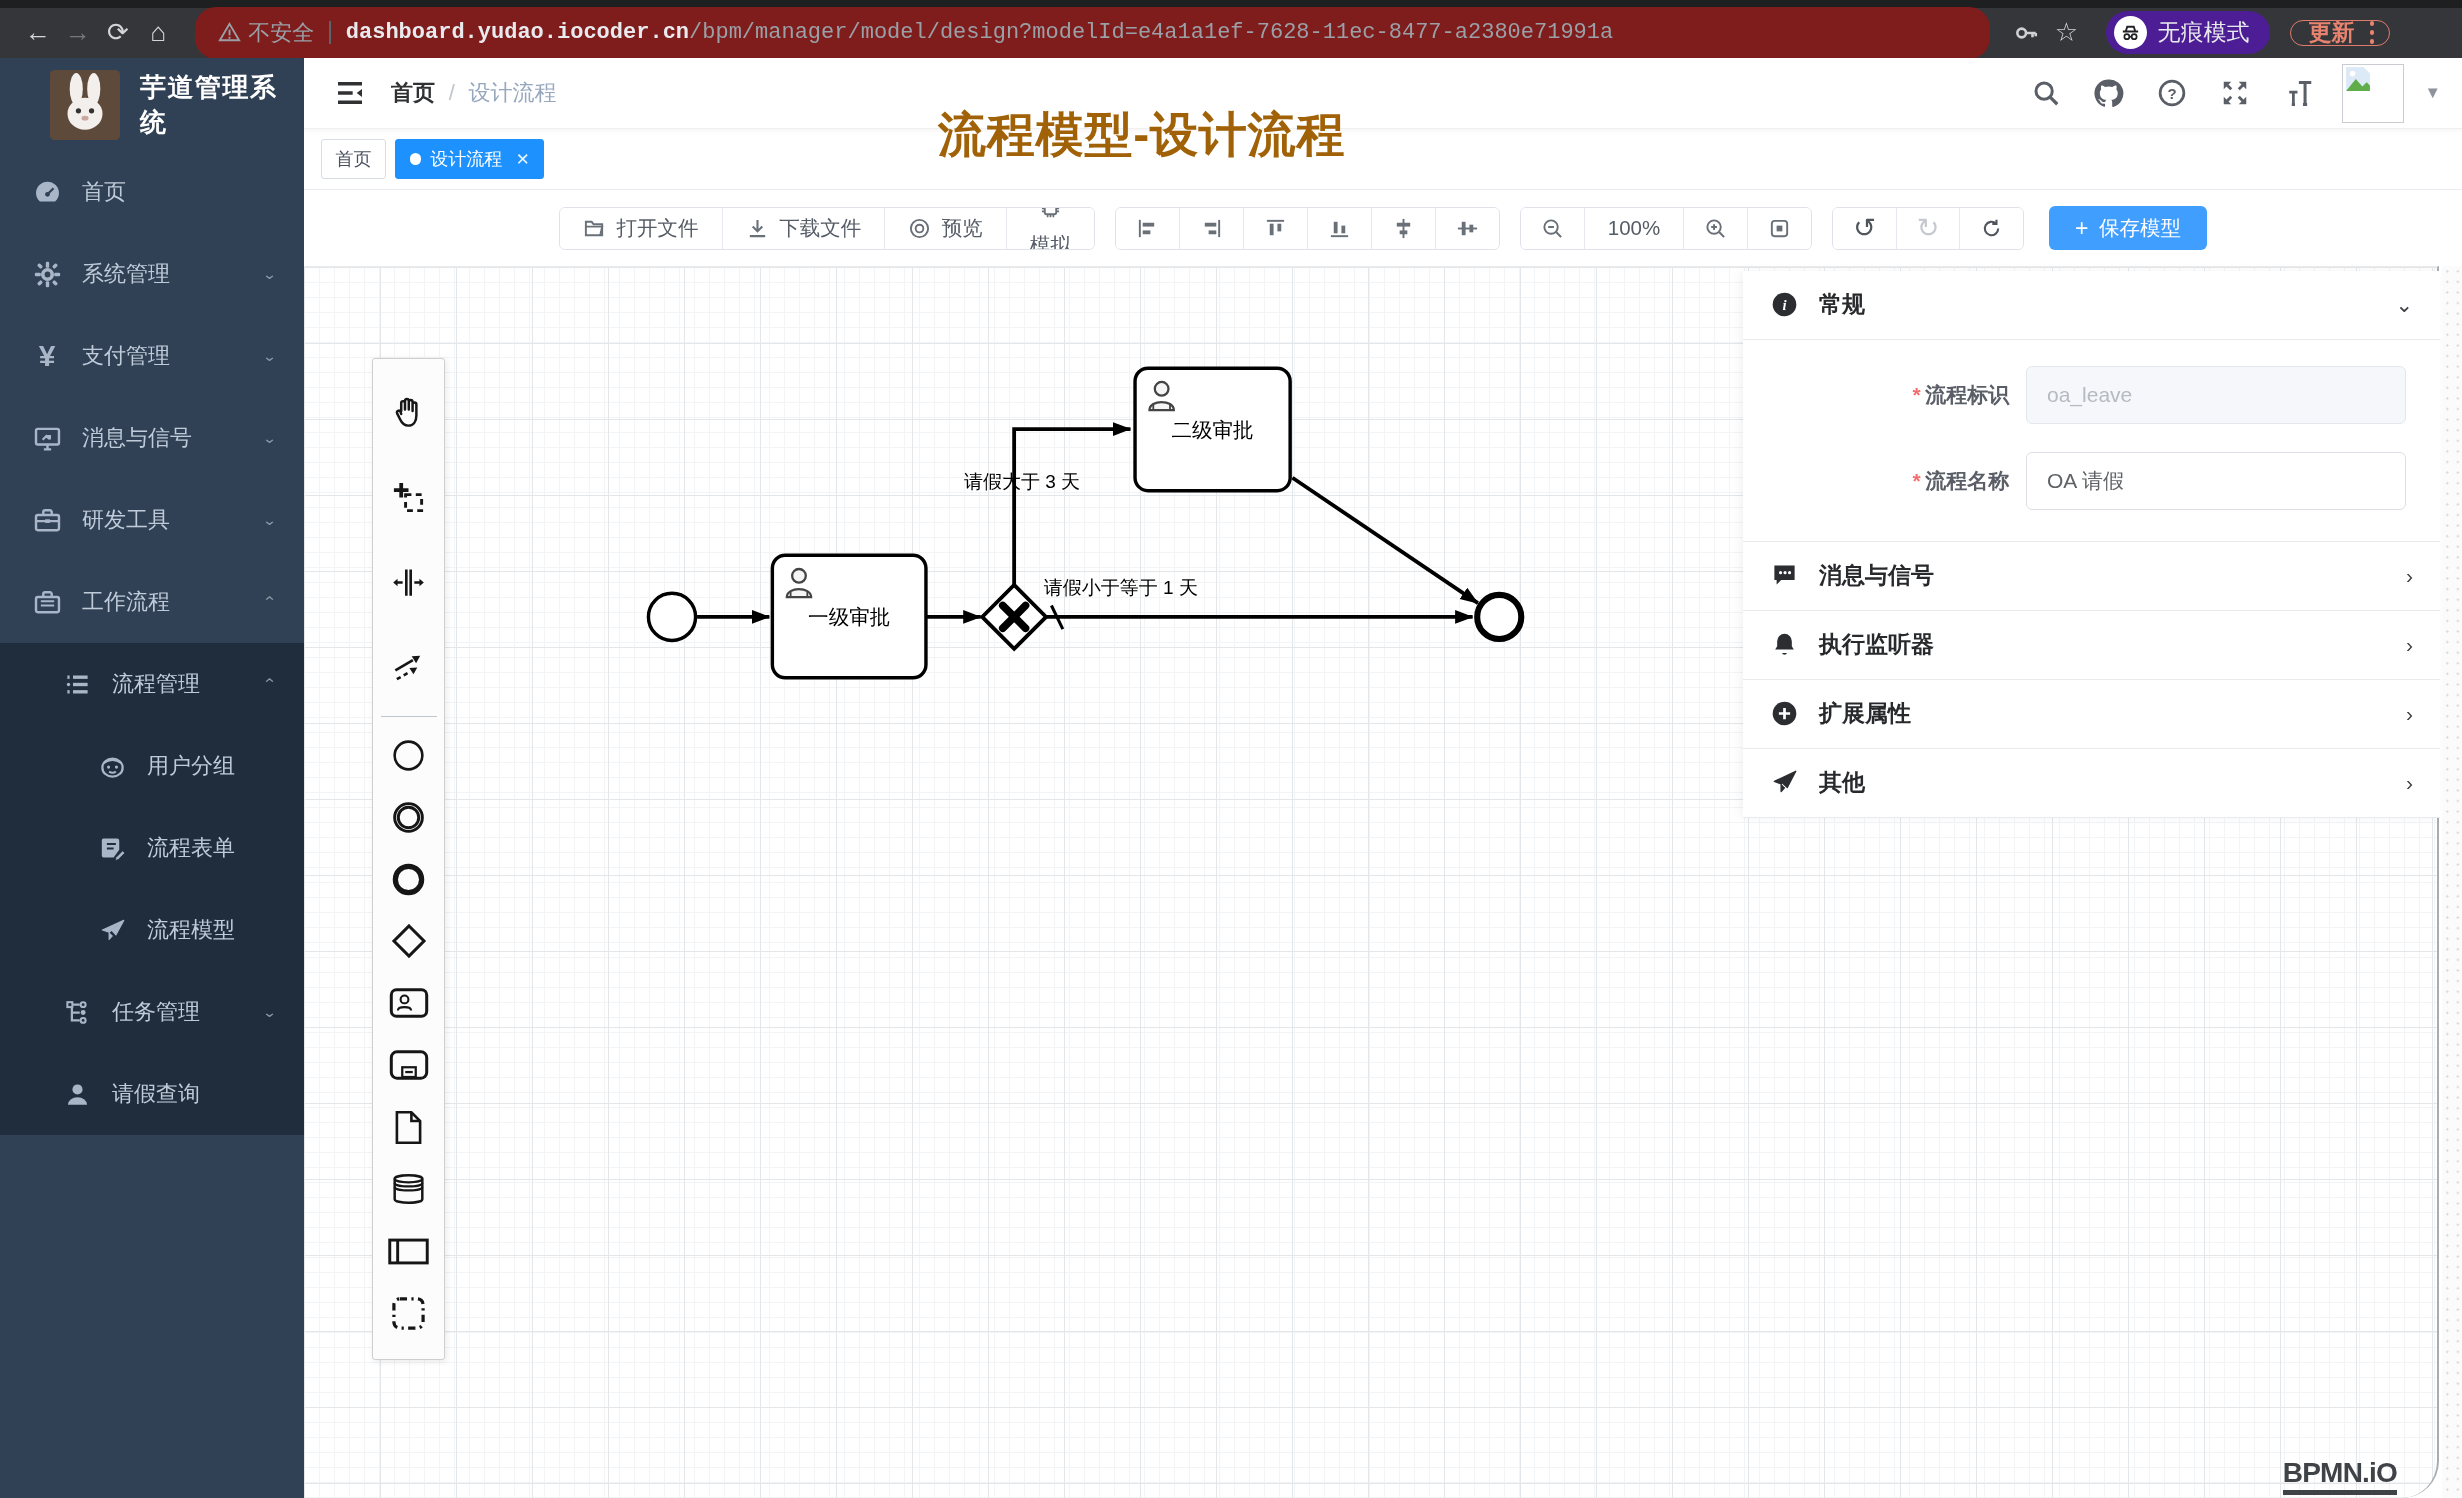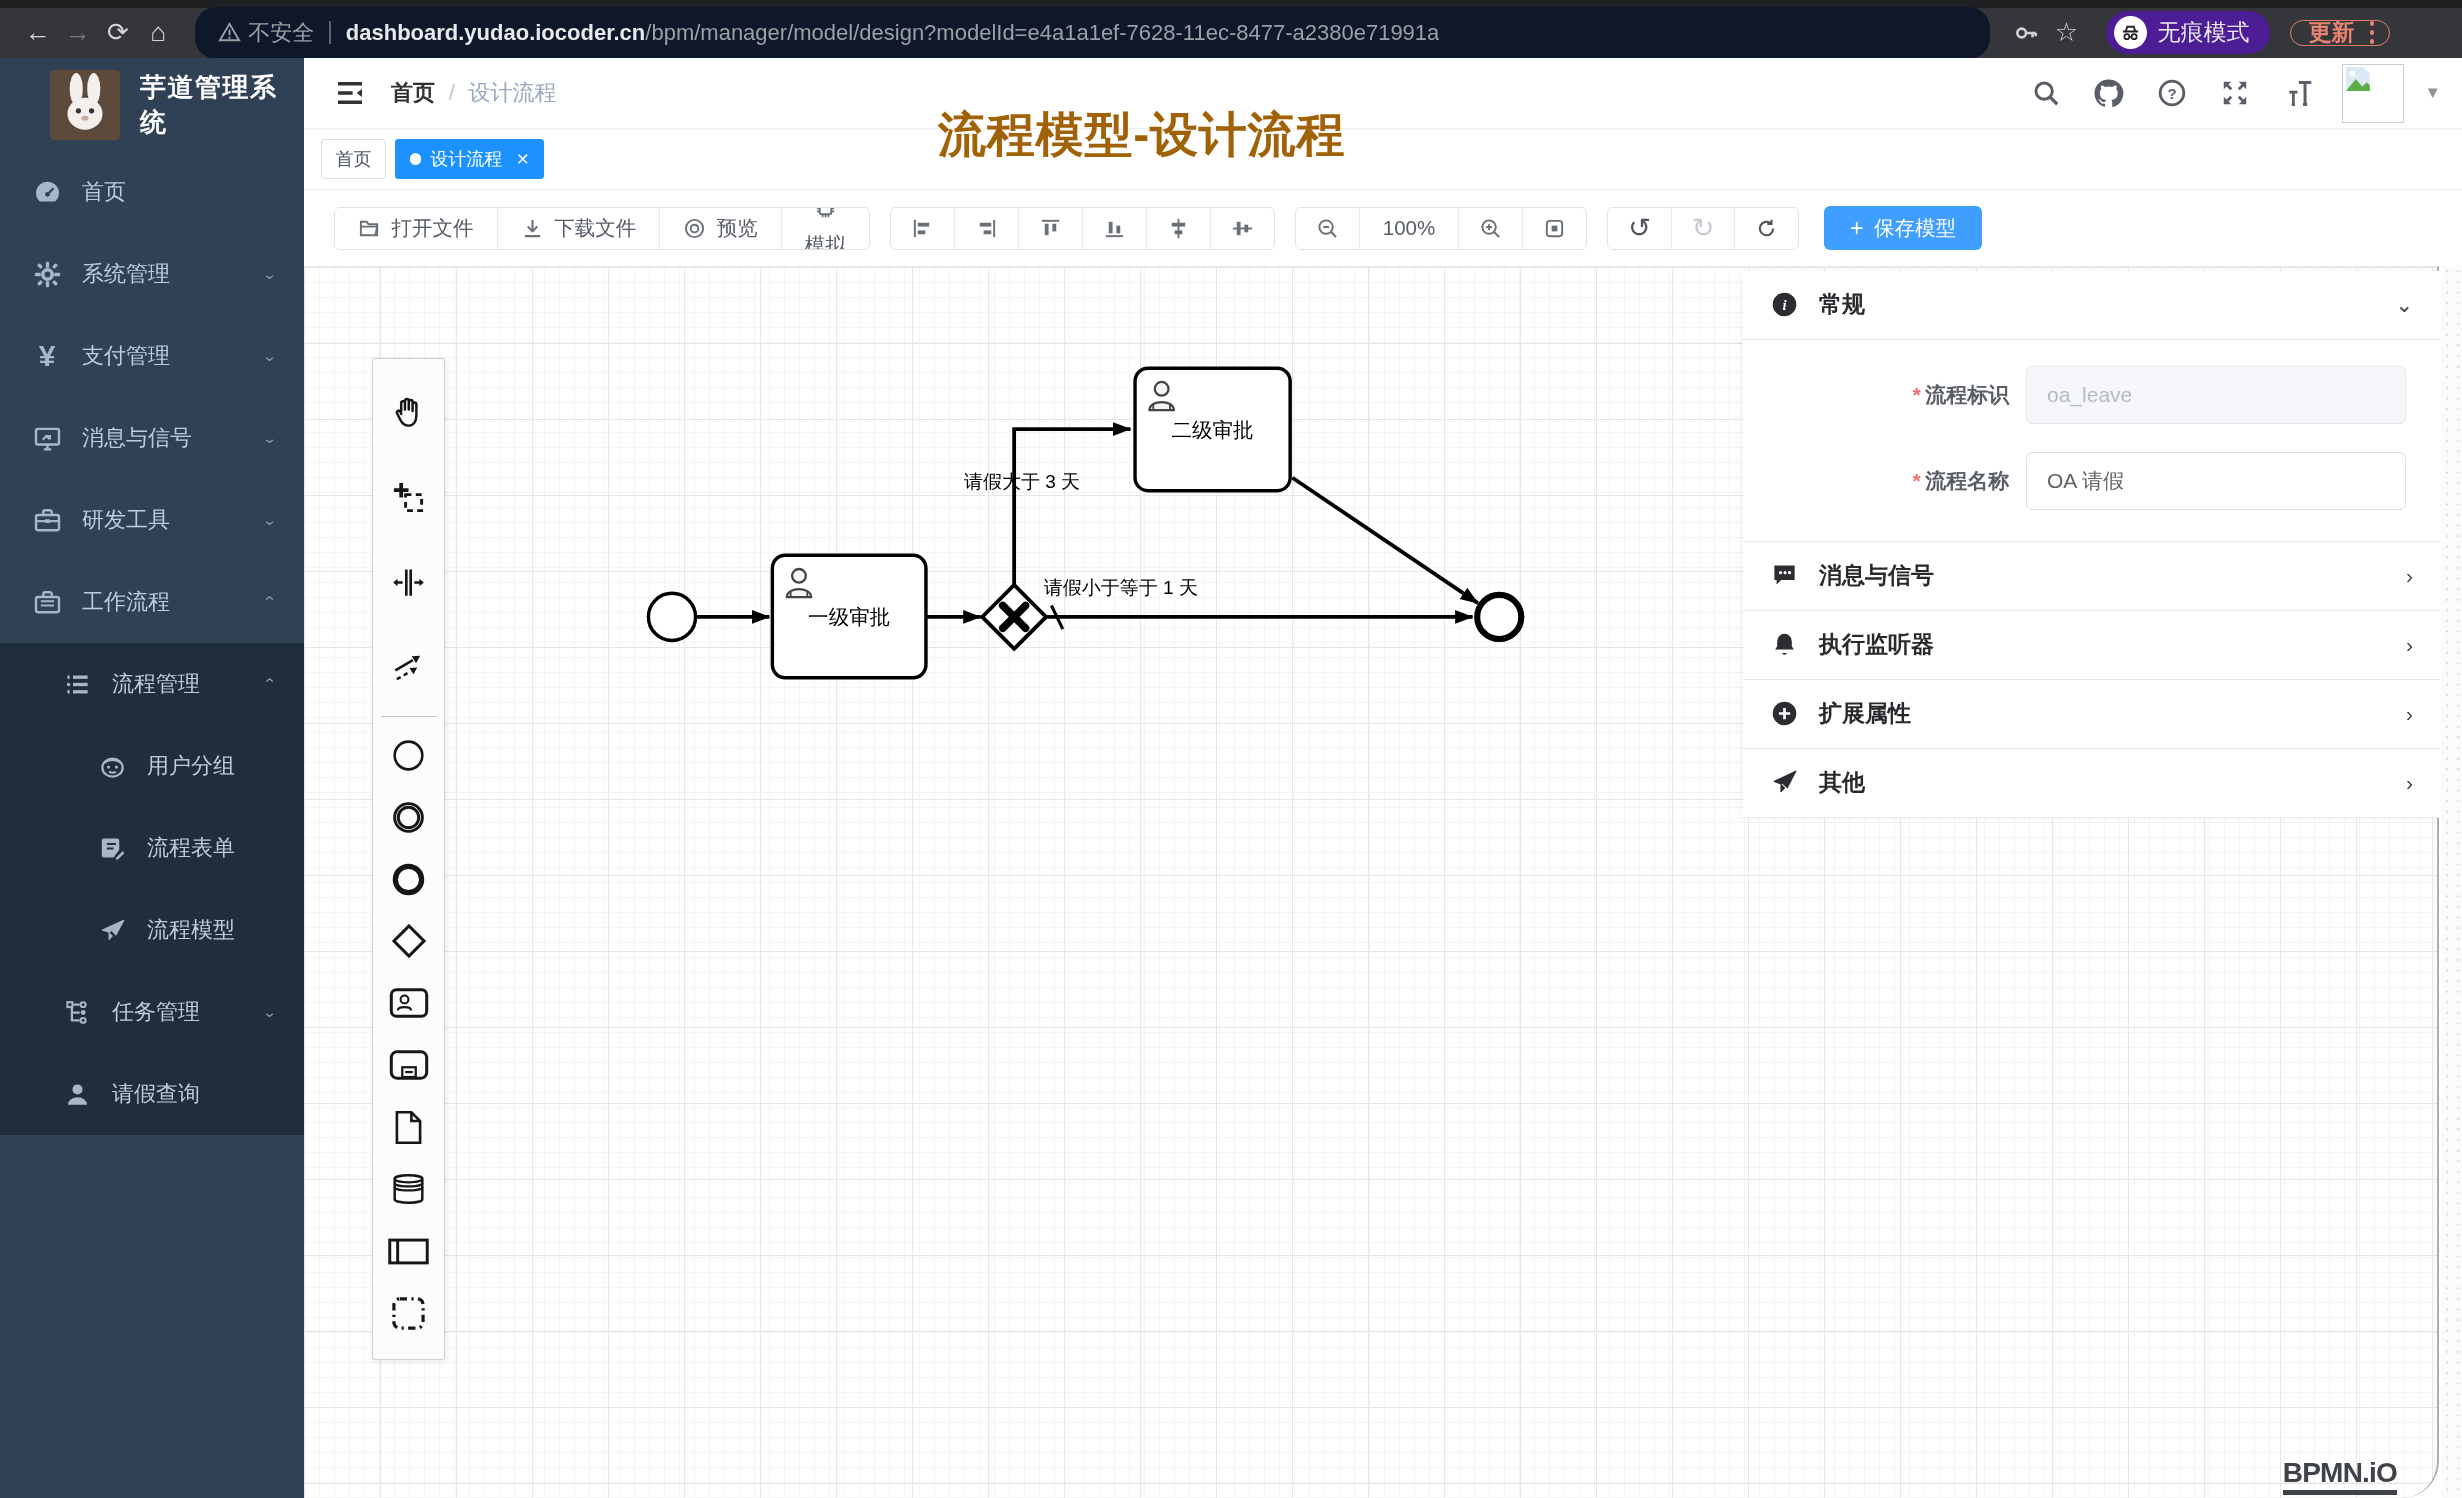--- a/index.html
+++ b/index.html
@@ -6,22 +6,22 @@
   html,body { width:2462px; height:1498px; overflow:hidden;
     font-family:"Liberation Sans","DejaVu Sans",sans-serif; background:#fff; }
 
   
   .browser { position:absolute; left:0; top:0; width:2462px; height:58px; background:#35363a; }
   .browser-tabstrip { position:absolute; left:0; top:0; width:100%; height:7.6px; background:#1e1f21; }
   .browser-row { position:absolute; left:0; top:7.6px; width:100%; height:50px; display:flex; align-items:center; padding:0 18px; }
   .bicon { width:40px; height:40px; display:flex; align-items:center; justify-content:center;
     color:#d3d5d8; font-size:26px; flex:none; }
   .bicon.dim { color:#76787d; }
-  .url-pill { flex:1; max-width:1795px; height:52px; background:#0f172a; border-radius:21px;
-    display:flex; align-items:center; margin:0 16.7px; padding:0 23px; color:#9aa0a6; font-size:22px; }
+  .url-pill { flex:1; max-width:1795px; height:52px; background:#7f1d1d; border-radius:21px;
+    display:flex; align-items:center; margin:0 16.7px; padding:0 23px; color:#9aa0a6; font-size:22px;font-family:Liberation Mono, monospace; }
   .url-sec { display:flex; align-items:center; gap:7.6px; color:#9aa0a6; }
   .url-sep { width:1.5px; height:23px; background:#5f6368; margin:0 15px; }
   .url-host { color:#e8eaed; font-weight:600; }
   .url-path { color:#9aa0a6; white-space:nowrap; overflow:hidden; }
   .chip-incog { display:flex; align-items:center; gap:10.6px; background:#4c1d95; border-radius:24px;
     height:43px; padding:0 20px 0 7.6px; color:#e8eaed; font-size:23px; margin-left:20px; flex:none; }
   .incog-circ { width:33px; height:33px; border-radius:50%; background:#fff; color:#202124;
     display:flex; align-items:center; justify-content:center; font-size:18px; }
   .update-pill { display:flex; align-items:center; gap:15px; border:1.5px solid #de7b6c; border-radius:23px;
     height:26px; padding:0 15px 0 18px; color:#e8836f; font-size:23px; font-weight:600; margin-left:20px; flex:none; }
@@ -58,21 +58,21 @@
   .caret { color:#8f939a; font-size:16.7px; margin-left:-6px; }
 
   .tagbar { height:61px; display:flex; align-items:center; padding:0 16.7px; gap:9px;
     border-bottom:0.8px solid #e9edf2; position:relative; z-index:2; background:#fff; }
   .tag { height:40px; display:flex; align-items:center; padding:0 13.7px; border:0.8px solid #d8dce5;
     background:#fff; color:#495060; font-size:18px; border-radius:3px; gap:9px; }
   .tag.active { background:#1d92ff; border-color:#1d92ff; color:#fff; }
   .tag .dot { width:11.4px; height:11.4px; border-radius:50%; background:#fff; }
   .tag .x { font-size:16.7px; opacity:.9; margin-left:4.6px; }
 
-  .toolbar { height:76px; display:flex; align-items:center; padding:0 30px; gap:20px; background:#fff; }
+  .toolbar { height:76px; display:flex; align-items:center; padding:0 30px; gap:20px; background:#fff;justify-content:center; }
   .btn-group { display:flex; border:1.5px solid #dfe2e8; border-radius:6px; overflow:hidden; background:#fff; }
   .tbtn { height:41px; display:flex; align-items:center; justify-content:center; gap:10.6px;
     padding:0 23px; font-size:20.5px; color:#555c66; background:#fff; border-right:1.5px solid #e6e9ee; cursor:pointer; }
   .tbtn:last-child { border-right:none;flex-direction:column; }
   .tbtn.icon-only { padding:0 20px; }
   .tbtn .gi { display:flex; align-items:center; justify-content:center; color:#6a7078; }
   .zoom-label { font-size:20.5px; color:#555c66; }
   .undo-dark { color:#4f555d; font-size:27px; }
   .redo-dim { color:#c6cad0; font-size:27px; }
   .save-btn { height:44px; margin-left:4.6px; display:flex; align-items:center; gap:10.6px; padding:0 26px;

